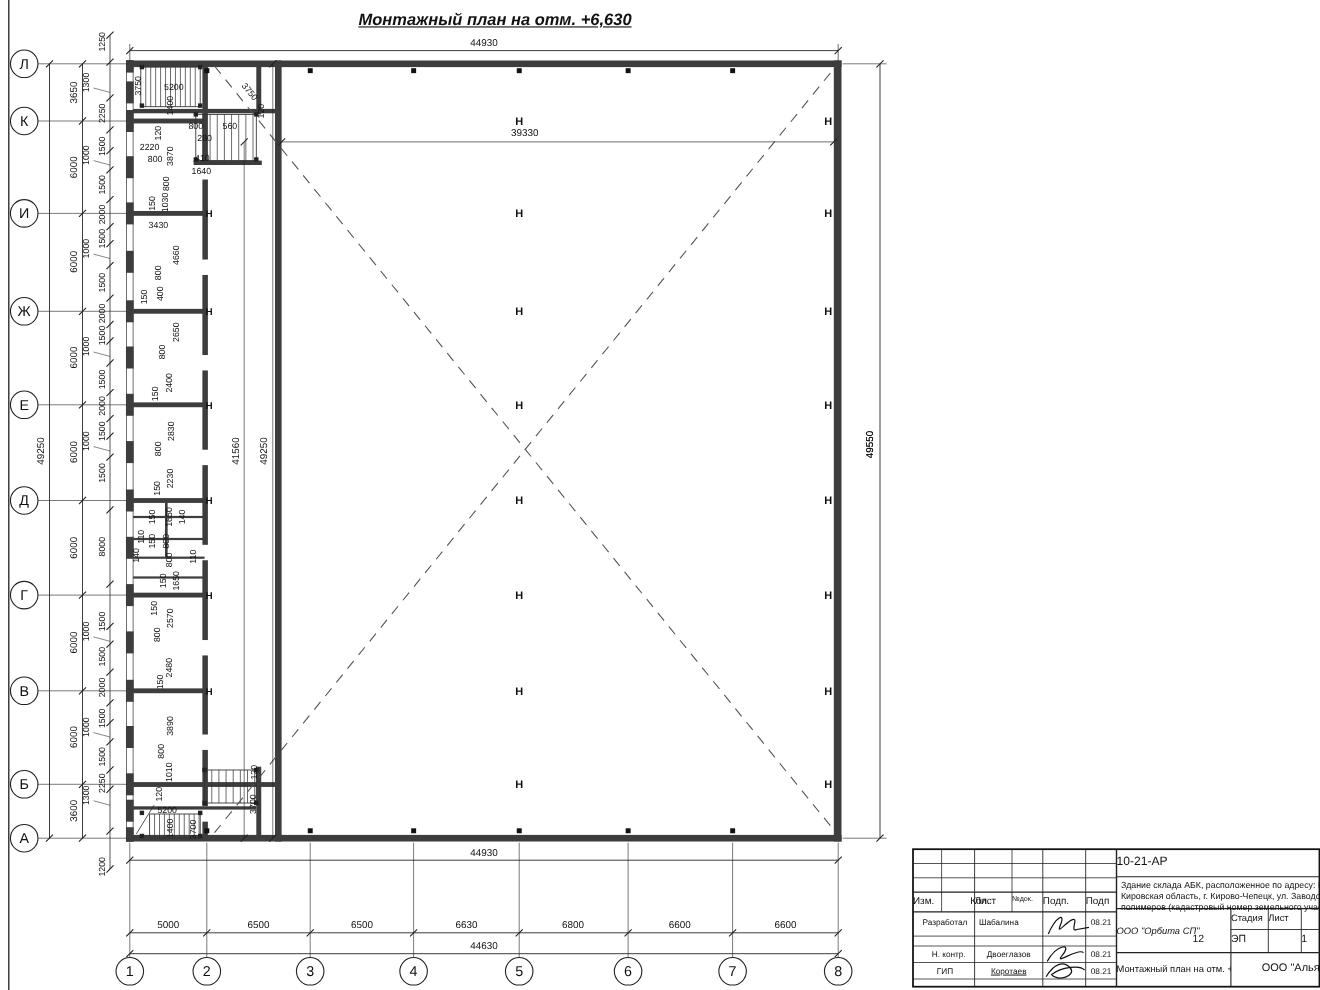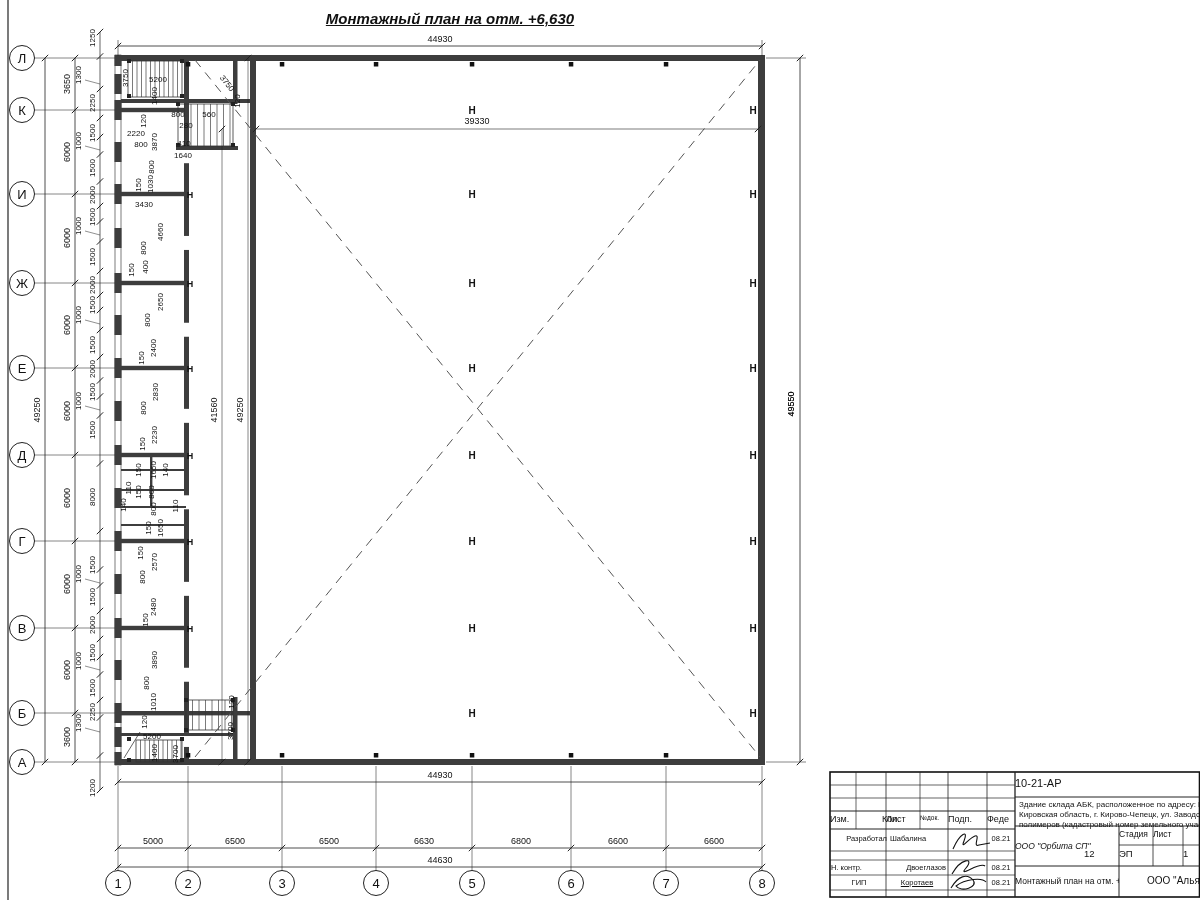--- a/index.html
+++ b/index.html
@@ -474,27 +474,27 @@
     <div class="tbt c" style="left:1084px;top:848px;width:52px;font-size:9.5px;">12</div>
     <div class="tbt c" style="left:1183px;top:848px;width:17px;font-size:9.5px;">1</div>
     <div class="tbt c" style="left:1015px;top:876px;width:104px;font-size:8.5px;">Монтажный план на отм. +6,630</div>
     <div class="tbt" style="left:1147px;top:875px;width:53px;font-size:10px;">ООО "Альянс</div>
     <div id="tb-headers">
         <div class="tbt c" style="left: 830px; top: 814px; width: 26px; font-size: 9px;">Изм.</div>
         <div class="tbt c" style="left: 856px; top: 814px; width: 30px; font-size: 9px; padding-left: 26px;">Кол.</div>
         <div class="tbt c" style="left: 886px; top: 814px; width: 34px; font-size: 9px;">Лист</div>
         <div class="tbt c" style="left: 920px; top: 814px; width: 28px; font-size: 6.5px;">№док.</div>
         <div class="tbt c" style="left: 948px; top: 814px; width: 39px; font-size: 9px;">Подп.</div>
-        <div class="tbt c" style="left: 987px; top: 814px; width: 28px; font-size: 9px;">Феде</div>
+        <div class="tbt c" style="left: 987px; top: 814px; width: 28px; font-size: 9px;">Подп</div>
       </div>
     <div id="tb-rows">
-        <div class="tbt" style="left: 831px; top: 834px; width: 56px; font-size: 7.5px; text-align: right;">Разработал</div>
+        <div class="tbt" style="left: 831px; top: 834px; width: 56px; font-size: 7.5px; text-align: center;">Разработал</div>
         <div class="tbt" style="left: 888px; top: 834px; width: 40px; font-size: 7.5px; text-align: center;">Шабалина</div>
         <div class="tbt" style="left: 988px; top: 834px; width: 26px; font-size: 7.5px; text-align: center;">08.21</div>
-        <div class="tbt" style="left: 831px; top: 863px; width: 56px; font-size: 7.5px; text-align: left;">Н. контр.</div>
-        <div class="tbt" style="left: 888px; top: 863px; width: 58px; font-size: 7.5px; text-align: right;">Двоеглазов</div>
+        <div class="tbt" style="left: 831px; top: 863px; width: 56px; font-size: 7.5px; text-align: left; padding-left: 16px;">Н. контр.</div>
+        <div class="tbt" style="left: 888px; top: 863px; width: 58px; font-size: 7.5px; text-align: center;">Двоеглазов</div>
         <div class="tbt" style="left: 988px; top: 863px; width: 26px; font-size: 7.5px; text-align: center;">08.21</div>
         <div class="tbt" style="left: 831px; top: 878px; width: 56px; font-size: 7.5px; text-align: center;">ГИП</div>
         <div class="tbt" style="left: 888px; top: 878px; width: 58px; font-size: 7.5px; text-align: center; text-decoration: underline;">Коротаев</div>
         <div class="tbt" style="left: 988px; top: 878px; width: 26px; font-size: 7.5px; text-align: center;">08.21</div>
       </div>
   </div>
 </div>
 
 </body></html>

